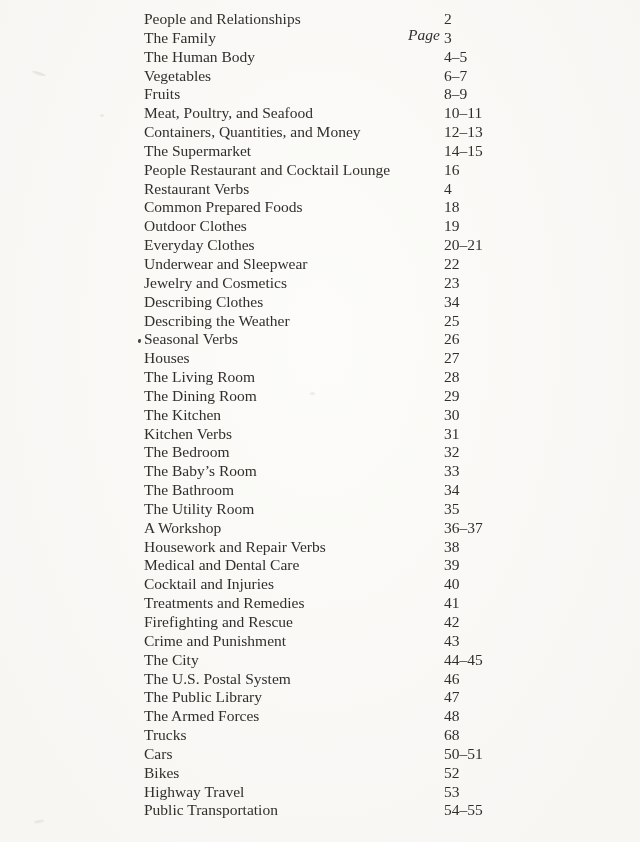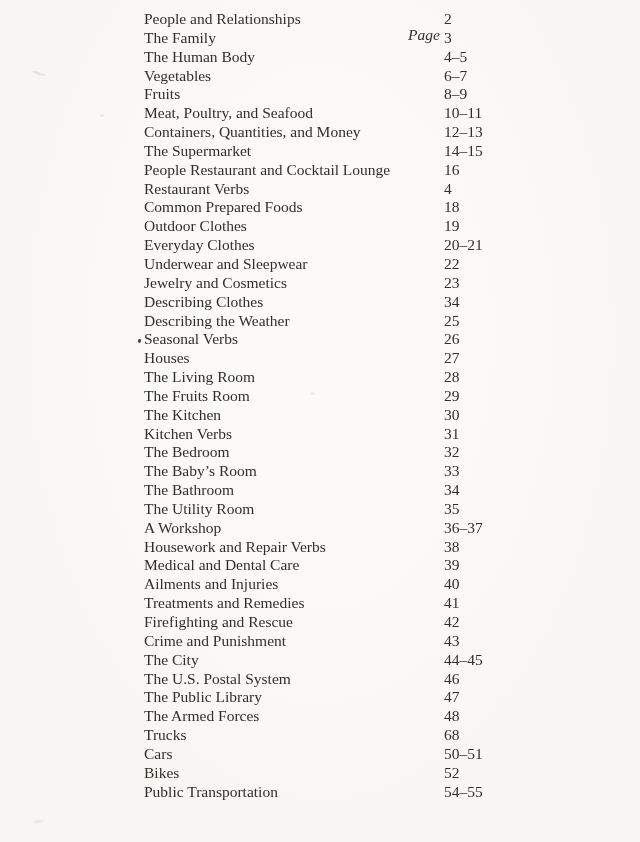--- a/index.html
+++ b/index.html
@@ -158,21 +158,21 @@
       </div>
       <div class="row">
         <span class="title">Houses</span>
         <span class="pages">27</span>
       </div>
       <div class="row">
         <span class="title">The Living Room</span>
         <span class="pages">28</span>
       </div>
       <div class="row">
-        <span class="title">The Fruits Room</span>
+        <span class="title">The Dining Room</span>
         <span class="pages">29</span>
       </div>
       <div class="row">
         <span class="title">The Kitchen</span>
         <span class="pages">30</span>
       </div>
       <div class="row">
         <span class="title">Kitchen Verbs</span>
         <span class="pages">31</span>
       </div>
@@ -198,21 +198,21 @@
       </div>
       <div class="row">
         <span class="title">Housework and Repair Verbs</span>
         <span class="pages">38</span>
       </div>
       <div class="row">
         <span class="title">Medical and Dental Care</span>
         <span class="pages">39</span>
       </div>
       <div class="row">
-        <span class="title">Ailments and Injuries</span>
+        <span class="title">Cocktail and Injuries</span>
         <span class="pages">40</span>
       </div>
       <div class="row">
         <span class="title">Treatments and Remedies</span>
         <span class="pages">41</span>
       </div>
       <div class="row">
         <span class="title">Firefighting and Rescue</span>
         <span class="pages">42</span>
       </div>
@@ -240,19 +240,23 @@
         <span class="title">Trucks</span>
         <span class="pages">68</span>
       </div>
       <div class="row">
         <span class="title">Cars</span>
         <span class="pages">50–51</span>
       </div>
       <div class="row">
         <span class="title">Bikes</span>
         <span class="pages">52</span>
+      </div>
+      <div class="row">
+        <span class="title">Highway Travel</span>
+        <span class="pages">53</span>
       </div>
       <div class="row">
         <span class="title">Public Transportation</span>
         <span class="pages">54–55</span>
       </div>
     </div>
 </div>
 
 </body></html>

